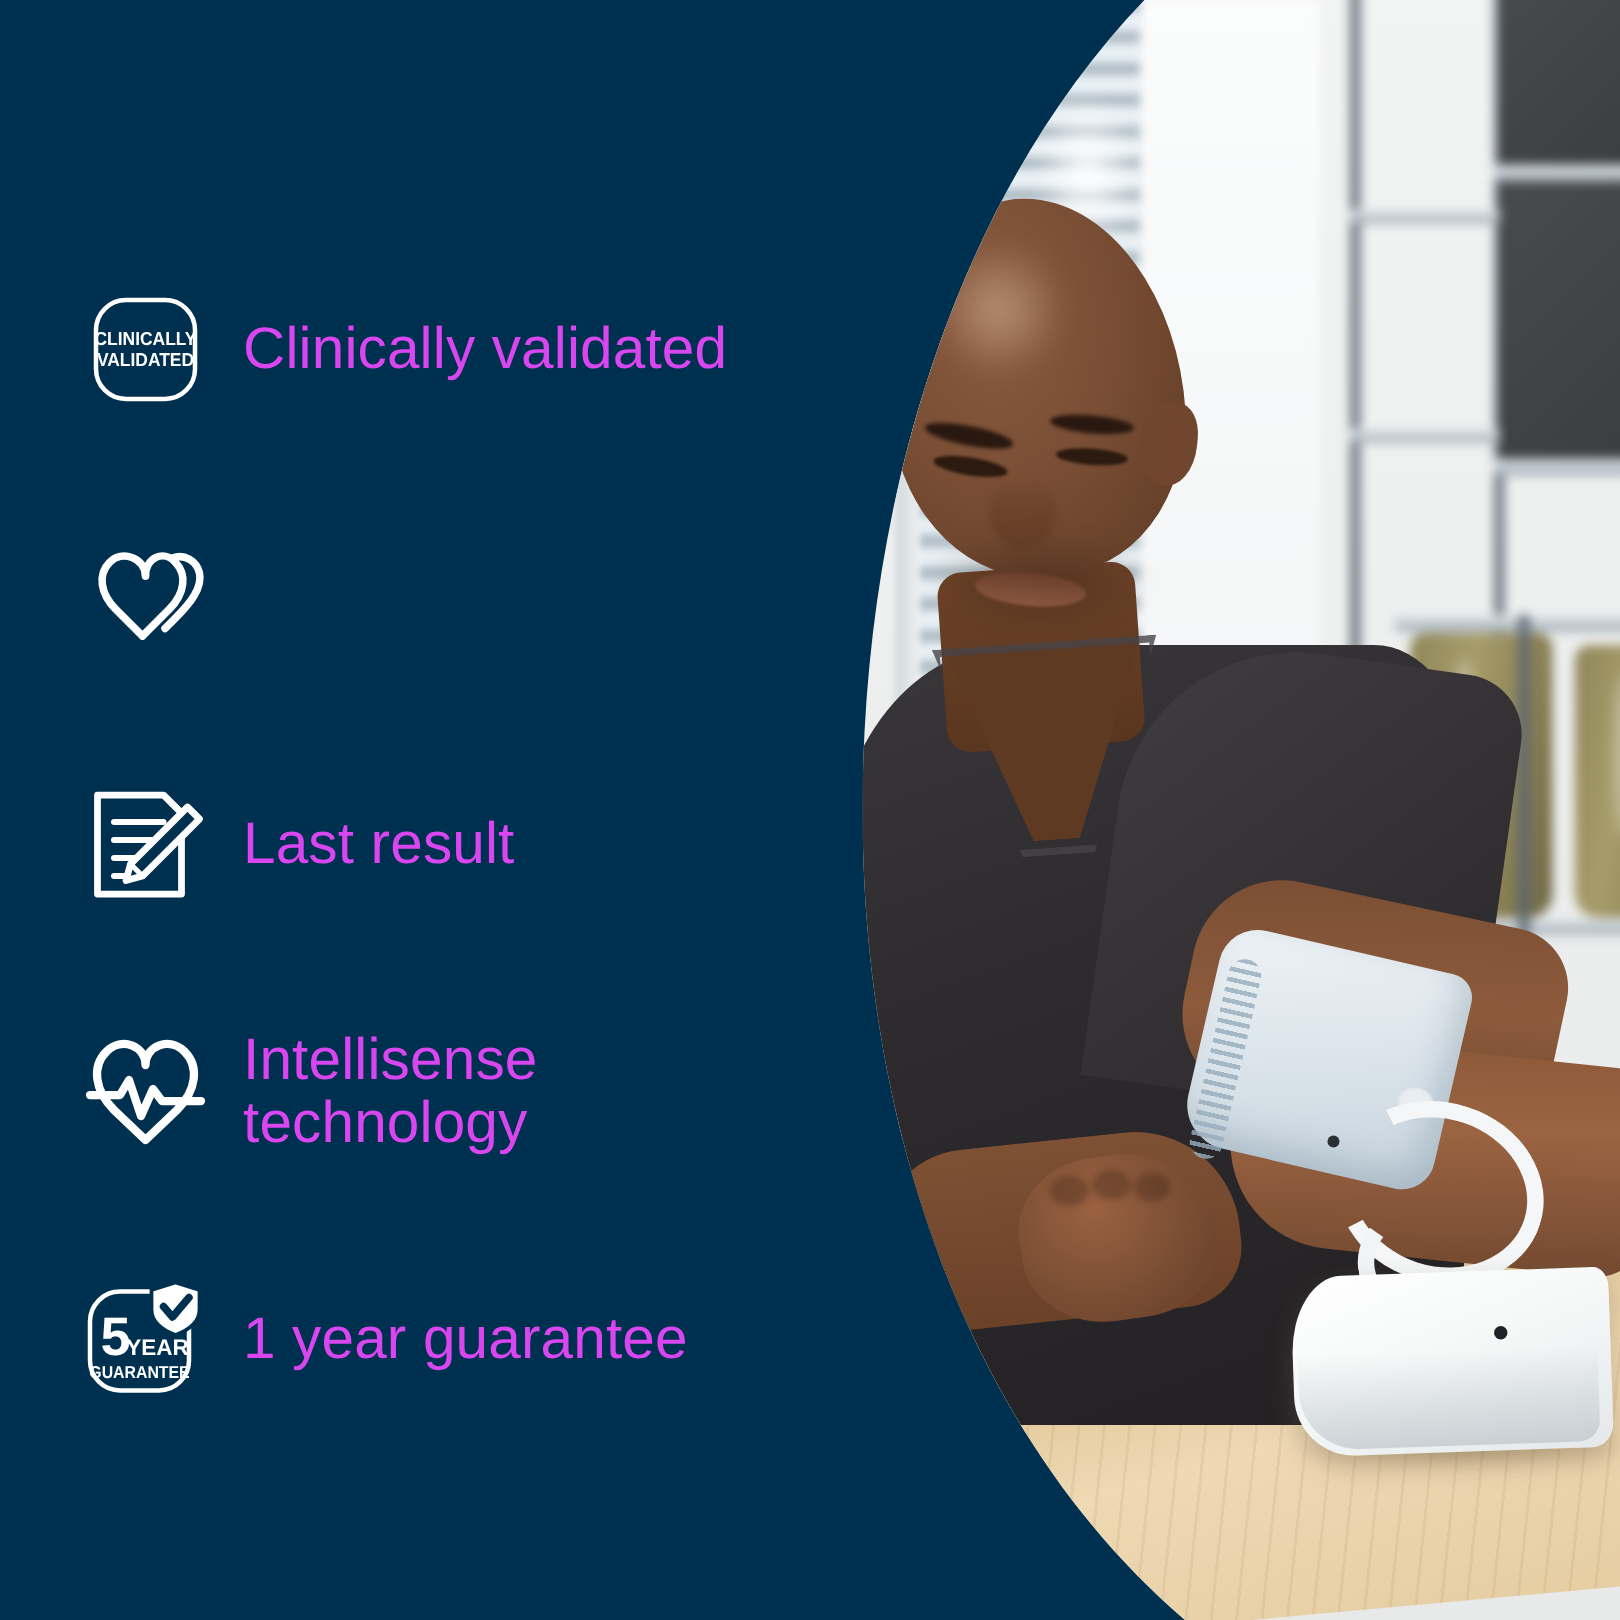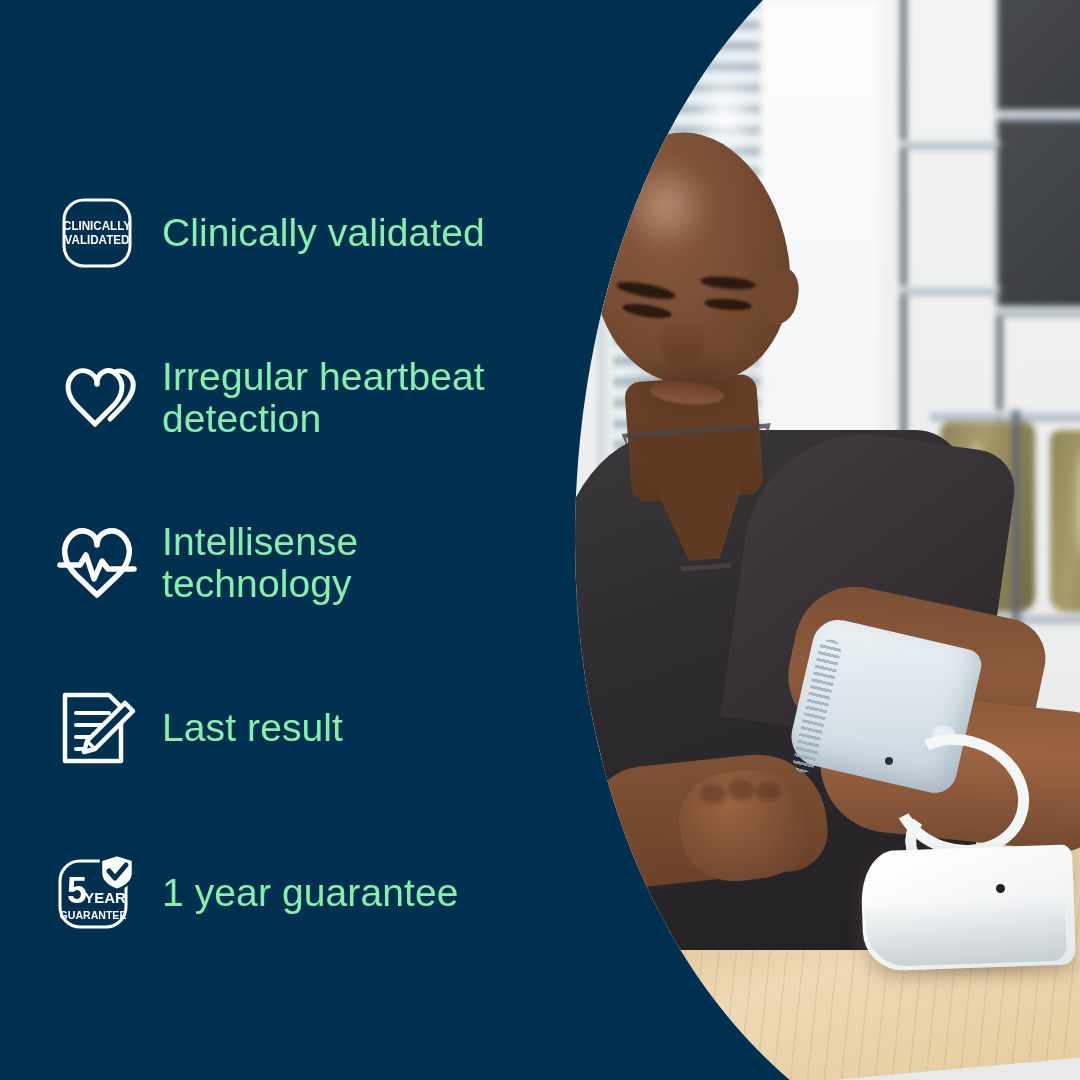--- a/index.html
+++ b/index.html
@@ -291,21 +291,21 @@
     display:flex;
     align-items:center;
     height:165px;
   }
   .feature-icon {
     width:86px; min-width:86px; height:86px;
     display:flex; align-items:center; justify-content:center;
     margin-right:22px;
   }
   .feature-label {
-    color:#86efac;
+    color:#d946ef;
     font-size:39px;
     font-weight:300;
     line-height:1.07;
     letter-spacing:.1px;
     white-space:pre-line;
   }
   svg { display:block; overflow:visible; }
 </style>
 </head>
 <body>
@@ -399,52 +399,50 @@
     </div>
 
     <div class="feature-row">
       <div class="feature-icon">
         <svg width="84" height="72" viewBox="0 0 84 72">
           <path d="M42 22 C42 10 26 4 18 13 C10 21 12 34 22 44 L38 60 L40 62" fill="none" stroke="#ffffff" stroke-width="5" stroke-linecap="round" stroke-linejoin="round"></path>
           <path d="M40 62 L42 60 L58 44 C68 34 70 21 62 13 C54 4 42 10 42 22" fill="none" stroke="#ffffff" stroke-width="5" stroke-linecap="round" stroke-linejoin="round"></path>
           <path d="M60 10 C68 7 76 12 78 20 C80 30 72 40 62 50 L55 57" fill="none" stroke="#ffffff" stroke-width="5" stroke-linecap="round" stroke-linejoin="round"></path>
         </svg>
       </div>
-      <div class="feature-label">Irregular heartbeat
-detection</div>
-    </div>
-
-    <div class="feature-row">
-      <div class="feature-icon">
-        <svg width="82" height="76" viewBox="0 0 82 76">
-          <path d="M41 20 C41 7 25 1 15 11 C5 21 7 37 20 50 L41 70 L62 50 C75 37 77 21 67 11 C57 1 41 7 41 20 Z" fill="none" stroke="#ffffff" stroke-width="5.5" stroke-linejoin="round"></path>
-          <path d="M4 40 H24 L30 30 L38 54 L46 36 L52 44 L78 44" fill="none" stroke="#ffffff" stroke-width="5.5" stroke-linecap="round" stroke-linejoin="round"></path>
-        </svg>
-      </div>
-      <div class="feature-label">Intellisense
-technology</div>
     </div>
 
     <div class="feature-row">
       <div class="feature-icon">
         <svg width="76" height="78" viewBox="0 0 76 78">
           <path d="M6 6 H50 L62 18 V72 H6 Z" fill="none" stroke="#ffffff" stroke-width="4.5" stroke-linejoin="round"></path>
           <line x1="17" y1="24" x2="50" y2="24" stroke="#ffffff" stroke-width="4" stroke-linecap="round"></line>
           <line x1="17" y1="36" x2="48" y2="36" stroke="#ffffff" stroke-width="4" stroke-linecap="round"></line>
           <line x1="17" y1="48" x2="42" y2="48" stroke="#ffffff" stroke-width="4" stroke-linecap="round"></line>
           <line x1="17" y1="60" x2="36" y2="60" stroke="#ffffff" stroke-width="4" stroke-linecap="round"></line>
           <path d="M66 14 L74 22 L36 60 L25 63 L28 52 Z" fill="#00304f" stroke="#ffffff" stroke-width="4.5" stroke-linejoin="round"></path>
           <line x1="28" y1="52" x2="36" y2="60" stroke="#ffffff" stroke-width="3.5"></line>
         </svg>
       </div>
       <div class="feature-label">Last result</div>
     </div>
 
     <div class="feature-row">
       <div class="feature-icon">
+        <svg width="82" height="76" viewBox="0 0 82 76">
+          <path d="M41 20 C41 7 25 1 15 11 C5 21 7 37 20 50 L41 70 L62 50 C75 37 77 21 67 11 C57 1 41 7 41 20 Z" fill="none" stroke="#ffffff" stroke-width="5.5" stroke-linejoin="round"></path>
+          <path d="M4 40 H24 L30 30 L38 54 L46 36 L52 44 L78 44" fill="none" stroke="#ffffff" stroke-width="5.5" stroke-linecap="round" stroke-linejoin="round"></path>
+        </svg>
+      </div>
+      <div class="feature-label">Intellisense
+technology</div>
+    </div>
+
+    <div class="feature-row">
+      <div class="feature-icon">
         <svg width="84" height="84" viewBox="0 0 84 84">
           <rect x="5" y="10" width="66" height="66" rx="20" ry="20" fill="none" stroke="#ffffff" stroke-width="3"></rect>
           <text x="22" y="52" text-anchor="middle" font-family="'Liberation Sans', sans-serif" font-size="36" font-weight="bold" fill="#ffffff">5</text>
           <text x="50" y="52" text-anchor="middle" font-family="'Liberation Sans', sans-serif" font-size="15" font-weight="bold" fill="#ffffff">YEAR</text>
           <text x="38" y="68" text-anchor="middle" font-family="'Liberation Sans', sans-serif" font-size="11.5" font-weight="bold" fill="#ffffff" transform="scale(0.92 1)" style="transform-origin:38px 68px">GUARANTEE</text>
           <path d="M62 4 L78 9 V22 C78 31 70 36 62 39 C54 36 46 31 46 22 V9 Z" fill="#ffffff" stroke="#00304f" stroke-width="2.5"></path>
           <path d="M54 20 L60 27 L71 14" fill="none" stroke="#00304f" stroke-width="5" stroke-linecap="round" stroke-linejoin="round"></path>
         </svg>
       </div>
       <div class="feature-label">1 year guarantee</div>

